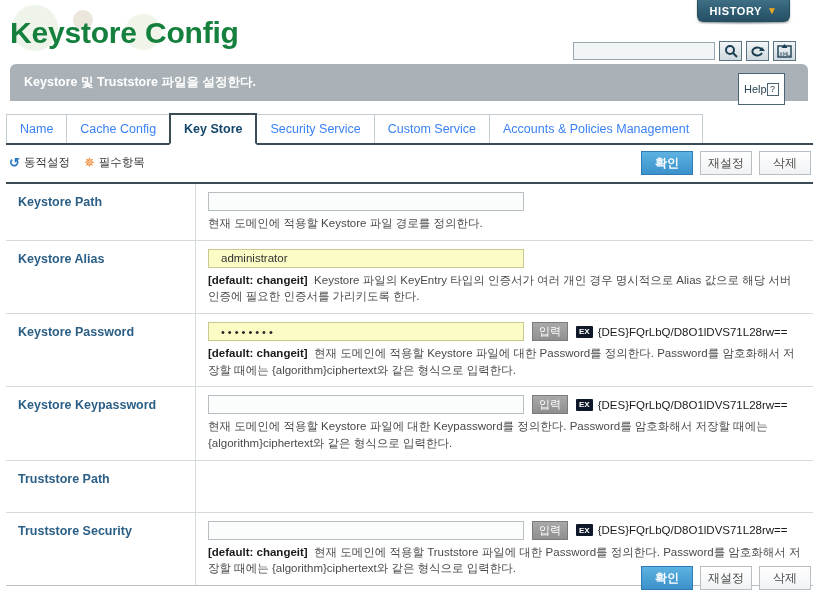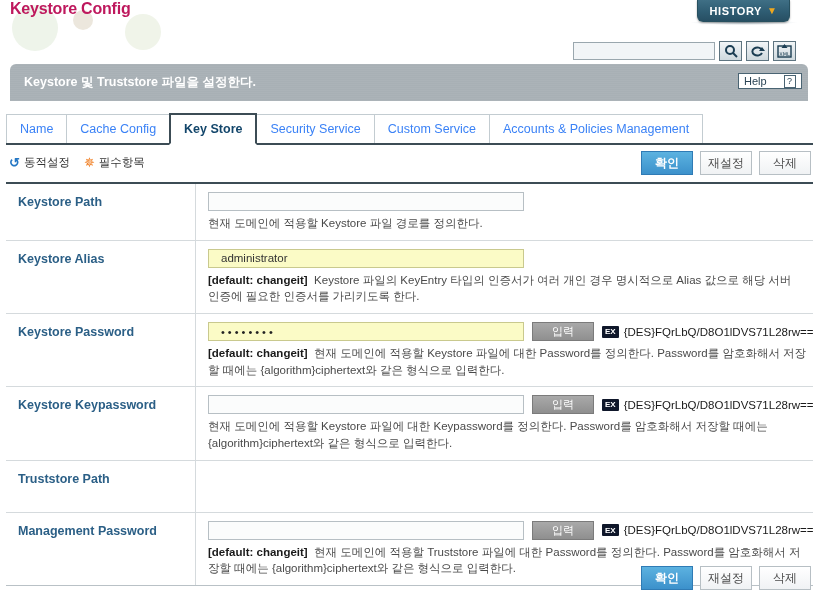--- a/index.html
+++ b/index.html
@@ -30,22 +30,22 @@
     position:absolute; top:20px; left:690px; width:108px; height:5px;
     background: radial-gradient(ellipse at center, rgba(90,120,140,.45), rgba(255,255,255,0) 70%);
   }
 
   
   .deco { position:absolute; border-radius:50%; }
   .deco1 { top:5px; left:12px; width:46px; height:46px; background:#eef4ea; }
   .deco2 { top:10px; left:73px; width:20px; height:20px; background:#ece7dd; }
   .deco3 { top:14px; left:125px; width:36px; height:36px; background:#f0f4e9; }
   .page-title {
-    position: absolute; top: 0; left: 10px;
-    font-size: 16px; font-weight: bold; color: #be185d;
+    position: absolute; top: 16px; left: 10px;
+    font-size: 30px; font-weight: bold; color: #15803d;
     letter-spacing: -.2px;
   }
 
   
   .searchbar { position:absolute; top:41px; left:573px; display:flex; align-items:center; gap:4px; }
   .search-input {
     width: 142px; height: 18px;
     border: 1px solid #9aa7ae; background: #f2f5f7;
     font-size: 11px; padding: 0 4px; color:#333;
     font-family: "Liberation Sans", sans-serif;
@@ -65,24 +65,24 @@
     width: 798px; height: 37px;
     background: #a8b0b5;
     border-radius: 6px 6px 0 0;
     display: flex; align-items: center;
     color: #ffffff; font-size: 12.5px; font-weight: bold;
     padding-left: 14px;
     background-image: repeating-linear-gradient(0deg, rgba(255,255,255,.045) 0 1px, rgba(0,0,0,0) 1px 2px);
   }
   .help-btn {
     position: absolute; top: 73px; left: 738px;
-    height: 16px; padding: 0 5px;
+    height: 32px; padding: 0 5px;
     border: 1px solid #4a6473; background: #ffffff;
     color: #2a4455; font-size: 11px;
-    display: flex; align-items: center; gap: 17px; cursor: pointer;
+    display: flex; align-items: center; gap: 0; cursor: pointer;
   }
   .help-q {
     border: 1px solid #4a6473; width: 12px; height: 13px;
     font-size: 9px; display:flex; align-items:center; justify-content:center;
     color:#2a4455;
   }
 
   
   .tabs {
     position: absolute; top: 113px; left: 6px;
@@ -155,21 +155,21 @@
     height: 19px; width: 316px;
     border: 1px solid #b7bfc4;
     background: #f7f8f9;
     font-size: 11.5px; padding: 0 12px; color: #333;
     font-family: "Liberation Sans", sans-serif;
   }
   .txt-input.highlight { background: #fbfbc6; border-color: #c9c98e; }
   .txt-input.plain { background: #fbfcfc; }
 
   .in-btn {
-    width: 62px; height: 19px;
+    width: 36px; height: 19px;
     background: linear-gradient(#a9a9a9,#8f8f8f);
     border: 1px solid #7b7b7b;
     color: #ffffff; font-size: 11px;
     display: flex; align-items: center; justify-content: center;
     cursor: pointer;
   }
   .cipher { display:flex; align-items:center; gap:5px; font-size:11.5px; color:#1a1a1a; white-space:nowrap; }
   .ex-badge {
     background: #0f172a; color: #ffffff;
     font-size: 8px; font-weight: bold;
@@ -313,21 +313,21 @@
               <span>{DES}FQrLbQ/D8O1lDVS71L28rw==</span>
             </div>
           </div>
           <div class="hint"><span>현재 도메인에 적용할 Keystore 파일에 대한 Keypassword를 정의한다. Password를 암호화해서 저장할 때에는 {algorithm}ciphertext와 같은 형식으로 입력한다.</span></div>
         </div>
       </div>
       <div class="row">
         <div class="label-cell">Truststore Path</div>
       </div>
       <div class="row">
-        <div class="label-cell">Management Password</div>
+        <div class="label-cell">Truststore Security</div>
         <div class="value-cell">
           <div class="field-line">
             <input type="text" class="txt-input plain" value="" style="">
             <div class="in-btn">입력</div>
             <div class="cipher">
               <span class="ex-badge">EX</span>
               <span>{DES}FQrLbQ/D8O1lDVS71L28rw==</span>
             </div>
           </div>
           <div class="hint"><b>[default: changeit]</b>&nbsp;&nbsp;<span>현재 도메인에 적용할 Truststore 파일에 대한 Password를 정의한다. Password를 암호화해서 저장할 때에는 {algorithm}ciphertext와 같은 형식으로 입력한다.</span></div>

